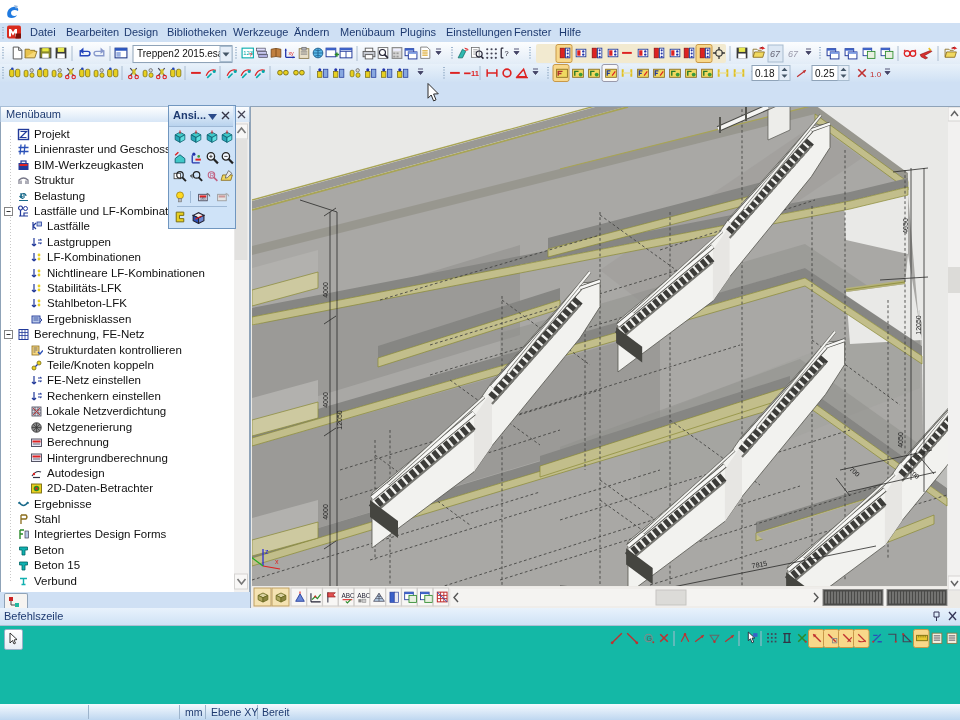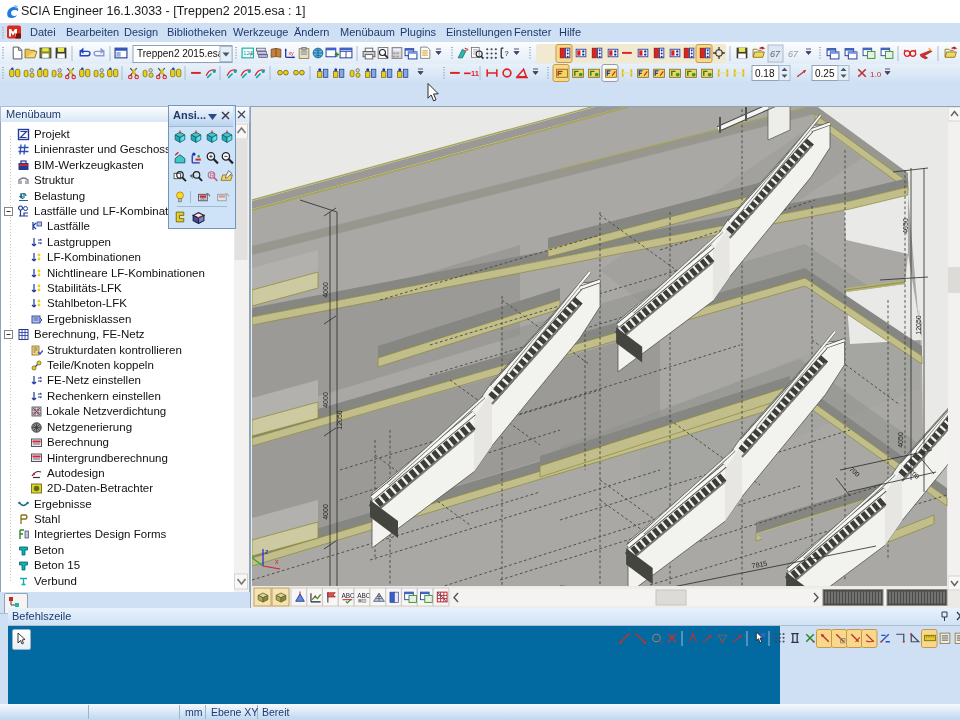--- a/index.html
+++ b/index.html
@@ -13,34 +13,33 @@
 #tb1{left:0;top:42px;width:960px;height:22px;background:linear-gradient(#fcfdfe,#e2ecf7);border-bottom:1px solid #f6faff;}
 #tb2{left:0;top:64px;width:960px;height:18px;background:linear-gradient(#e8f1fa,#d0e1f4);border-bottom:1px solid #f6faff;}
 #dockgap{left:0;top:82px;width:960px;height:24px;background:#cfe0f4;}
 #leftpanel{left:0;top:106px;width:250px;height:508px;background:#cfe0f4;}
 #lpheader{left:0;top:0;width:248px;height:16px;background:linear-gradient(#fdfefe,#d5e5f6);border:1px solid #a8bed6;font-size:11px;color:#1e3a70;}
 #tree{left:0;top:16px;width:248px;height:470px;background:#ffffff;border-left:1px solid #8fa3b8;border-right:1px solid #8fa3b8;overflow:hidden;}
 .trow{position:absolute;left:0;height:15px;font-size:11.5px;color:#101010;white-space:nowrap;}
 #tabstrip{left:0;top:486px;width:250px;height:22px;background:#cfe0f4;}
 #viewport{left:250px;top:106px;width:710px;height:502px;background:#eceae6;border-top:1px solid #8fa3b8;border-left:1px solid #8fa3b8;}
 #vpbottom{left:0px;top:480px;width:697px;height:21px;background:#f0eeea;}
-#cmdpanel{left:8px;top:608px;width:772px;height:96px;background:#0369a1;}
+#cmdpanel{left:0;top:608px;width:960px;height:96px;background:#14b8a6;}
 #cmdheader{left:0;top:0;width:960px;height:17px;background:linear-gradient(#e8f2fc,#cfe2f5);border-bottom:1px solid #aebfd2;font-size:11px;color:#1e3a70;}
 #cmdinput{left:0;top:74px;width:958px;height:20px;background:#ffffff;border:1px solid #7b91a8;font-size:11.5px;color:#000;}
 #statusbar{left:0;top:704px;width:960px;height:16px;background:linear-gradient(#f5f9fe,#bed7f0);font-size:10.5px;color:#1e3a70;}
 .sbsep{position:absolute;top:1px;width:1px;height:14px;background:#9db4cc;}
 </style>
 </head>
 <body>
 <div class="abs" id="titlebar">
   <svg class="abs" style="left:5px;top:4px" width="16" height="16" viewBox="0 0 16 16">
     <path d="M3 13 C1 9 3 4 8 3 C12 2 14 5 13 7 C10 5 6 6 6 9 C6 12 10 13 12 11 C11 14 6 15 3 13Z" fill="#1f7ae0"></path>
     <path d="M9 1 L13 2 L11 5 Z" fill="#9ab7d8"></path>
   </svg>
-  <span class="abs" id="titletext">SCIA Engineer 16.1.3033 - [Treppen2 2015.esa : 1]</span>
 </div>
 <div class="abs" id="menubar">
   <svg class="abs" style="left:0;top:0" width="30" height="19" viewBox="0 0 30 19">
     <line x1="3" y1="4" x2="3" y2="16" stroke="#9fb6ce" stroke-width="2" stroke-dasharray="1,1.6"></line>
     <rect x="7" y="2.5" width="14" height="13" rx="2" fill="#d92b1e"></rect>
     <path d="M9 13.5 V6 h2 l2 3 l2-3 h2 v7.5 h-2 V9.5 l-2 3 l-2-3 v4Z" fill="#ffffff"></path>
     <rect x="15.5" y="10.5" width="5.5" height="5" fill="#7a1008"></rect>
   </svg>
   <span class="mi" style="left:30px">Datei</span>
   <span class="mi" style="left:66px">Bearbeiten</span>

